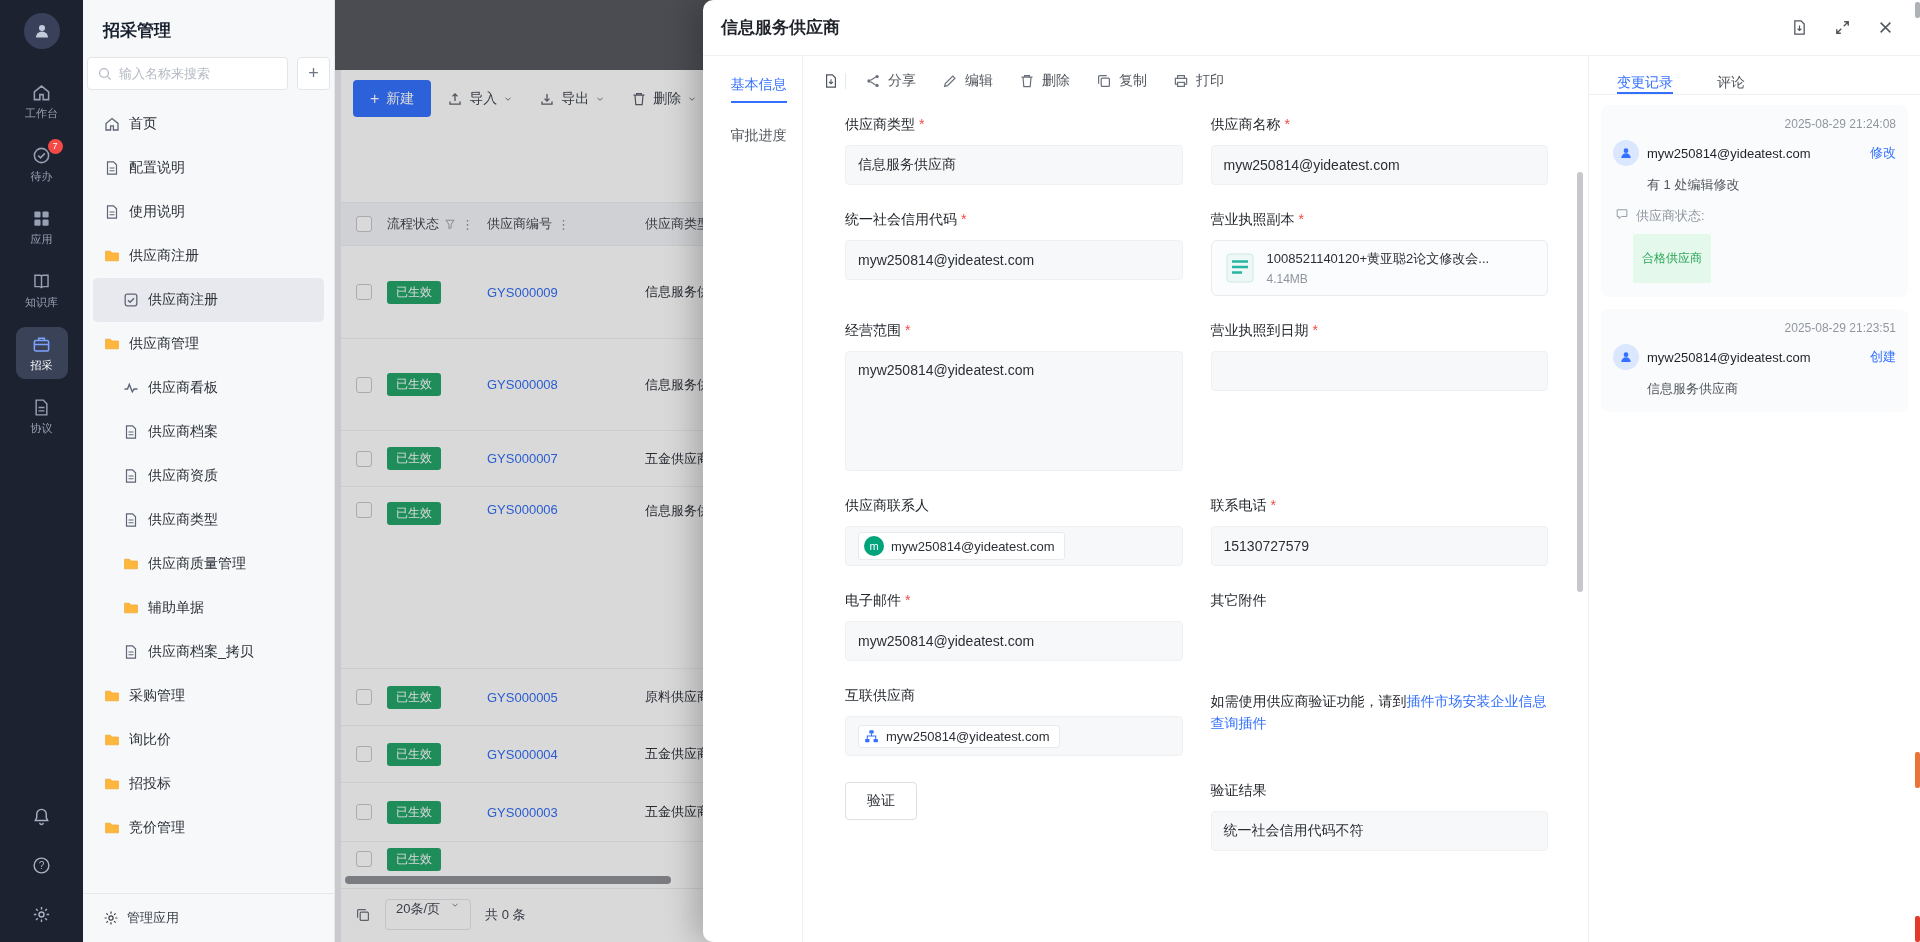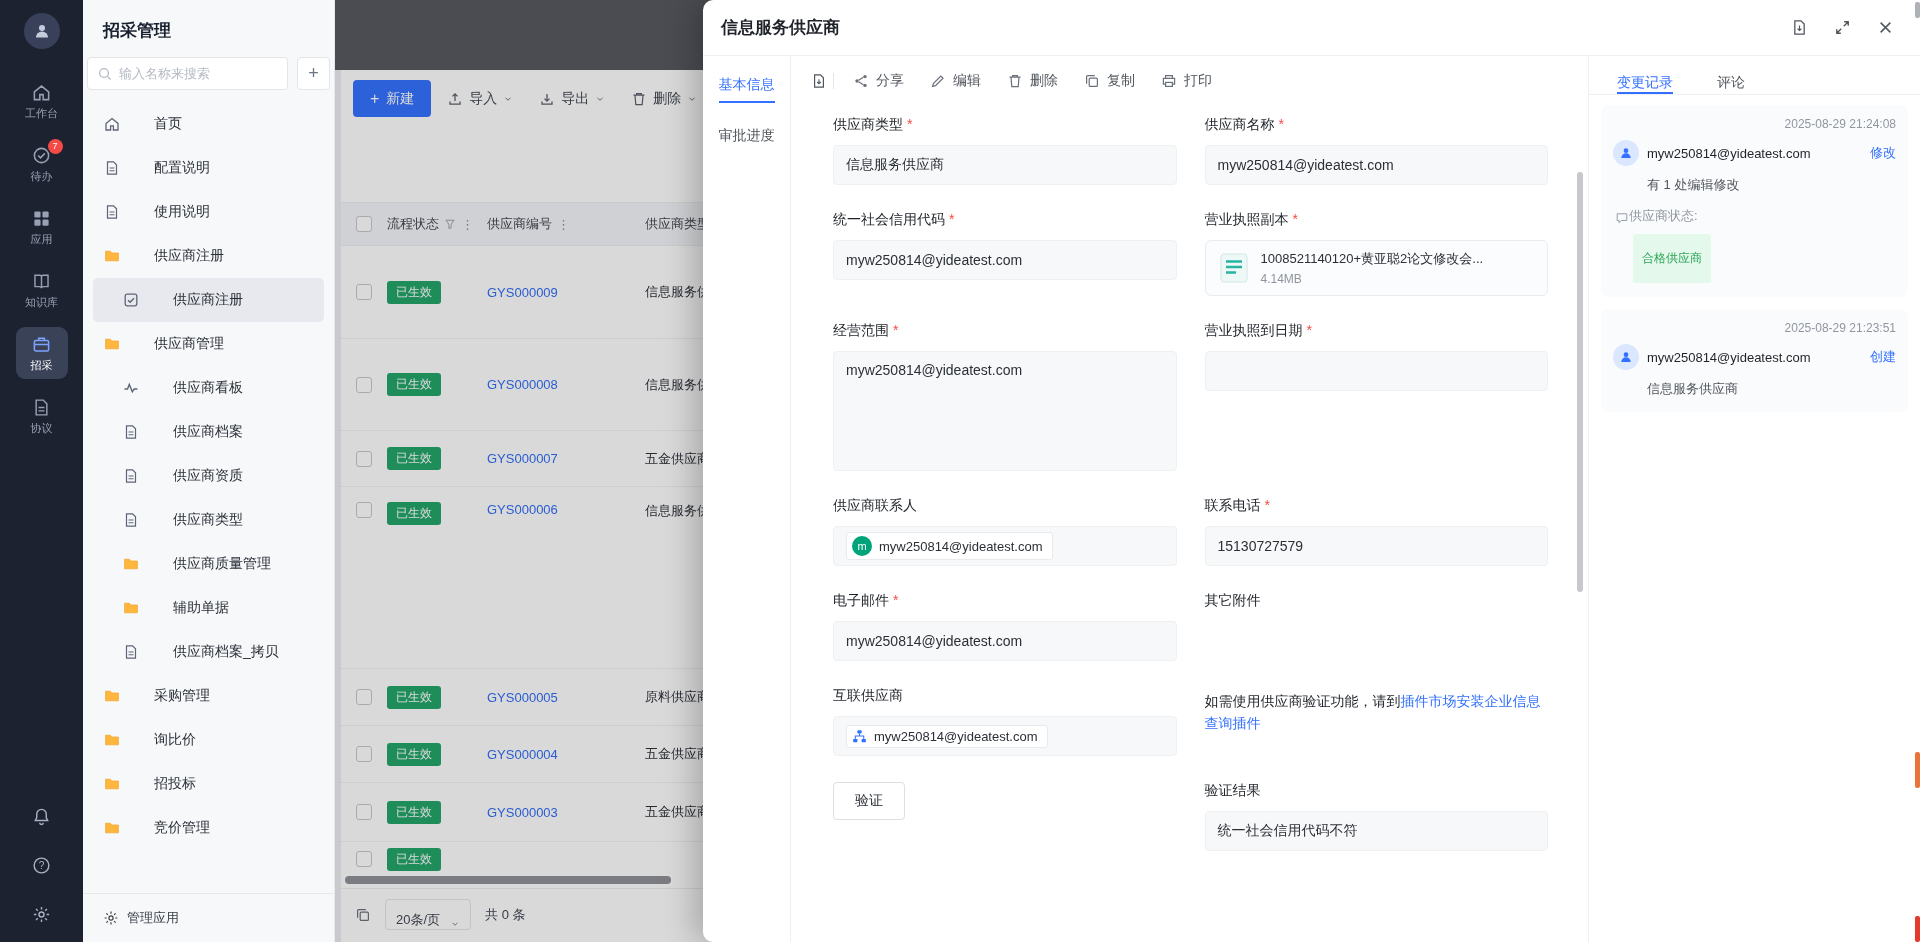--- a/index.html
+++ b/index.html
@@ -27,21 +27,21 @@
   .sb-search-row { display:flex; gap:9px; padding:0 4px 12px; align-items:center; }
   .sb-search { flex:1; height:33px; background:#fff; border:1px solid #e3e5e9; border-radius:4px; display:flex; align-items:center; padding:0 9px; gap:6px; color:#b4bac4; }
   .sb-search input { border:0; outline:0; width:100%; font-size:13px; background:transparent; color:#333; }
   .sb-search input::placeholder { color:#b4bac4; }
   .sb-add { width:33px; height:33px; border:1px solid #e3e5e9; background:#fff; border-radius:4px; display:flex; align-items:center; justify-content:center; color:#6f7582; font-size:18px; cursor:pointer; }
   .sb-menu { flex:1; overflow:hidden; padding:0 10px; }
   .sb-item { height:44px; display:flex; align-items:center; gap:9px; padding:0 11px; border-radius:5px; font-size:14px; color:#2b3038; cursor:pointer; }
   .sb-item .icn { color:#5e6576; flex-shrink:0; }
   .sb-item.lvl1 { padding-left:30px; }
   .sb-item.active { background:#e7e9ee; }
-  .sb-label { white-space:nowrap; overflow:hidden; text-overflow:ellipsis;margin-left:25px; }
+  .sb-label { white-space:nowrap; overflow:hidden; text-overflow:ellipsis; }
   .sb-footer { border-top:1px solid #e6e8ec; padding:15px 20px; display:flex; align-items:center; gap:8px; font-size:13px; color:#3a3f47; cursor:pointer; }
   .sb-footer .icn { color:#3a3f47; }
 
   
   .main { flex:1; position:relative; background:#eceef0; min-width:0; overflow:hidden; }
   .main-header-strip { position:absolute; top:0; left:0; right:0; height:70px; background:#55575d; }
   .main-card { position:absolute; top:70px; left:6px; right:0; bottom:0; background:#fff; display:flex; flex-direction:column; }
   .dim { position:absolute; inset:0; background:rgba(16,18,24,0.16); z-index:6; }
   .tb { display:flex; align-items:center; gap:6px; padding:10px 10px 9px 12px; }
   .btn-primary { background:#3370ff; color:#fff; border:0; border-radius:4px; height:37px; padding:0 17px; display:flex; align-items:center; gap:7px; font-size:14px; cursor:pointer; }
@@ -67,30 +67,30 @@
   .tbody .trow:nth-child(4){ height:182px; align-items:flex-start; padding-top:15px; }
   .tbody .trow:nth-child(5),.tbody .trow:nth-child(6){ height:57px; }
   .tbody .trow:nth-child(7){ height:59px; }
   .trow.partial { height:34px; overflow:hidden; border-bottom:0; }
   .cbx { width:16px; height:16px; border:1px solid #c6c9ce; border-radius:3px; background:#fff; display:inline-block; cursor:pointer; }
   .badge-green { background:#21a567; color:#fff; font-size:12px; padding:3px 9px; border-radius:3px; white-space:nowrap; }
   .rowlink { color:#2f6cf6; text-decoration:none; cursor:pointer; }
   .hscrollbar { width:326px; height:8px; background:#8e9196; border-radius:4px; margin:2px 0 4px 4px; flex-shrink:0; cursor:pointer; }
   .pager { display:flex; align-items:center; gap:14px; padding:10px 14px 12px; border-top:1px solid #ebedf0; font-size:13px; color:#41464f; }
   .pager .icn { color:#6a707a; }
-  .page-size { height:31px; border:1px solid #e3e5e9; border-radius:4px; display:flex; align-items:flex-end; gap:10px; padding:0 10px; background:#fff; cursor:pointer; }
+  .page-size { height:31px; border:1px solid #e3e5e9; border-radius:4px; display:flex; align-items:flex-start; gap:10px; padding:0 10px; background:#fff; cursor:pointer; }
 
   
   .drawer { position:fixed; top:0; right:0; width:1217px; height:942px; background:#fff; z-index:40; border-radius:10px 0 0 10px; box-shadow:-10px 0 30px rgba(0,0,0,0.22); display:flex; flex-direction:column; }
   .drawer-header { height:56px; display:flex; align-items:center; padding:0 26px 0 18px; border-bottom:1px solid #eef0f2; flex-shrink:0; }
   .drawer-title { font-size:17px; font-weight:700; color:#1f2329; }
   .dh-icons { margin-left:auto; display:flex; gap:26px; color:#51565d; align-items:center; }
   .dh-icons .icn { cursor:pointer; }
   .dh-icons .icn svg { width:17px; height:17px; }
-  .drawer-body { flex:1; display:flex; min-height:0; }
+  .drawer-body { flex:1; display:flex; min-height:0;margin-left:12px; }
   .dtab-rail { width:88px; border-right:1px solid #eef0f2; padding-top:20px; display:flex; flex-direction:column; align-items:center; gap:24px; flex-shrink:0; }
   .dtab { font-size:14px; color:#51565d; padding-bottom:7px; cursor:pointer; border-bottom:2px solid transparent; }
   .dtab.active { color:#3370ff; border-bottom-color:#3370ff; }
   .form-wrap { flex:1; display:flex; flex-direction:column; min-width:0; position:relative; }
   .form-toolbar { display:flex; align-items:center; padding:16px 16px 12px 20px; color:#51565d; font-size:14px; flex-shrink:0; }
   .ft-item { display:flex; align-items:center; gap:7px; padding:0 13px; cursor:pointer; }
   .ft-item .icn { color:#6a707a; }
   .vsep { width:1px; height:16px; background:#e5e7ea; margin:0 6px; }
   .form-scroll { flex:1; overflow:hidden; padding:14px 40px 20px 42px; }
   .fgrid { display:grid; grid-template-columns:1fr 1fr; column-gap:28px; }
@@ -119,21 +119,21 @@
   .htab.active { color:#3370ff; border-bottom-color:#3370ff; }
   .hlist { flex:1; overflow:hidden; padding:10px 12px; }
   .hentry { background:#fafbfc; border-radius:8px; padding:12px 12px 14px; margin-bottom:12px; }
   .htime { text-align:right; color:#9096a0; font-size:12px; margin-bottom:9px; }
   .hrow { display:flex; align-items:center; gap:8px; }
   .havatar { width:26px; height:26px; border-radius:50%; background:#dbe7ff; color:#3370ff; display:flex; align-items:center; justify-content:center; flex-shrink:0; }
   .havatar svg { width:14px; height:14px; }
   .hname { font-size:13px; color:#1f2329; flex:1; white-space:nowrap; overflow:hidden; text-overflow:ellipsis; }
   .haction { color:#3370ff; font-size:13px; flex-shrink:0; }
   .hdetail { font-size:13px; color:#51565d; margin:10px 0 0 34px; }
-  .hfield { display:flex; align-items:flex-end; color:#9096a0; font-size:13px; margin:13px 0 0 2px; }
+  .hfield { display:flex; gap:7px; align-items:flex-start; color:#9096a0; font-size:13px; margin:13px 0 0 2px; }
   .hfield .icn { color:#9096a0; }
   .hfield .icn svg { width:14px; height:14px; }
   .hbadge { display:inline-block; background:#e4f8ec; color:#2ba558; font-size:12px; padding:16px 9px; border-radius:3px; margin:9px 0 0 20px; }
 
   
   .page-scroll { position:fixed; right:0; top:0; width:6px; height:942px; z-index:50; }
   .ps-thumb { position:absolute; top:2px; right:0; width:5px; height:16px; background:#aeb1b6; border-radius:2px; }
   .ps-mark-orange { position:absolute; top:752px; right:0; width:5px; height:36px; background:#e8743a; border-radius:2px; }
   .ps-mark-red { position:absolute; top:916px; right:0; width:5px; height:26px; background:#e23b2e; border-radius:2px; }
 </style>

